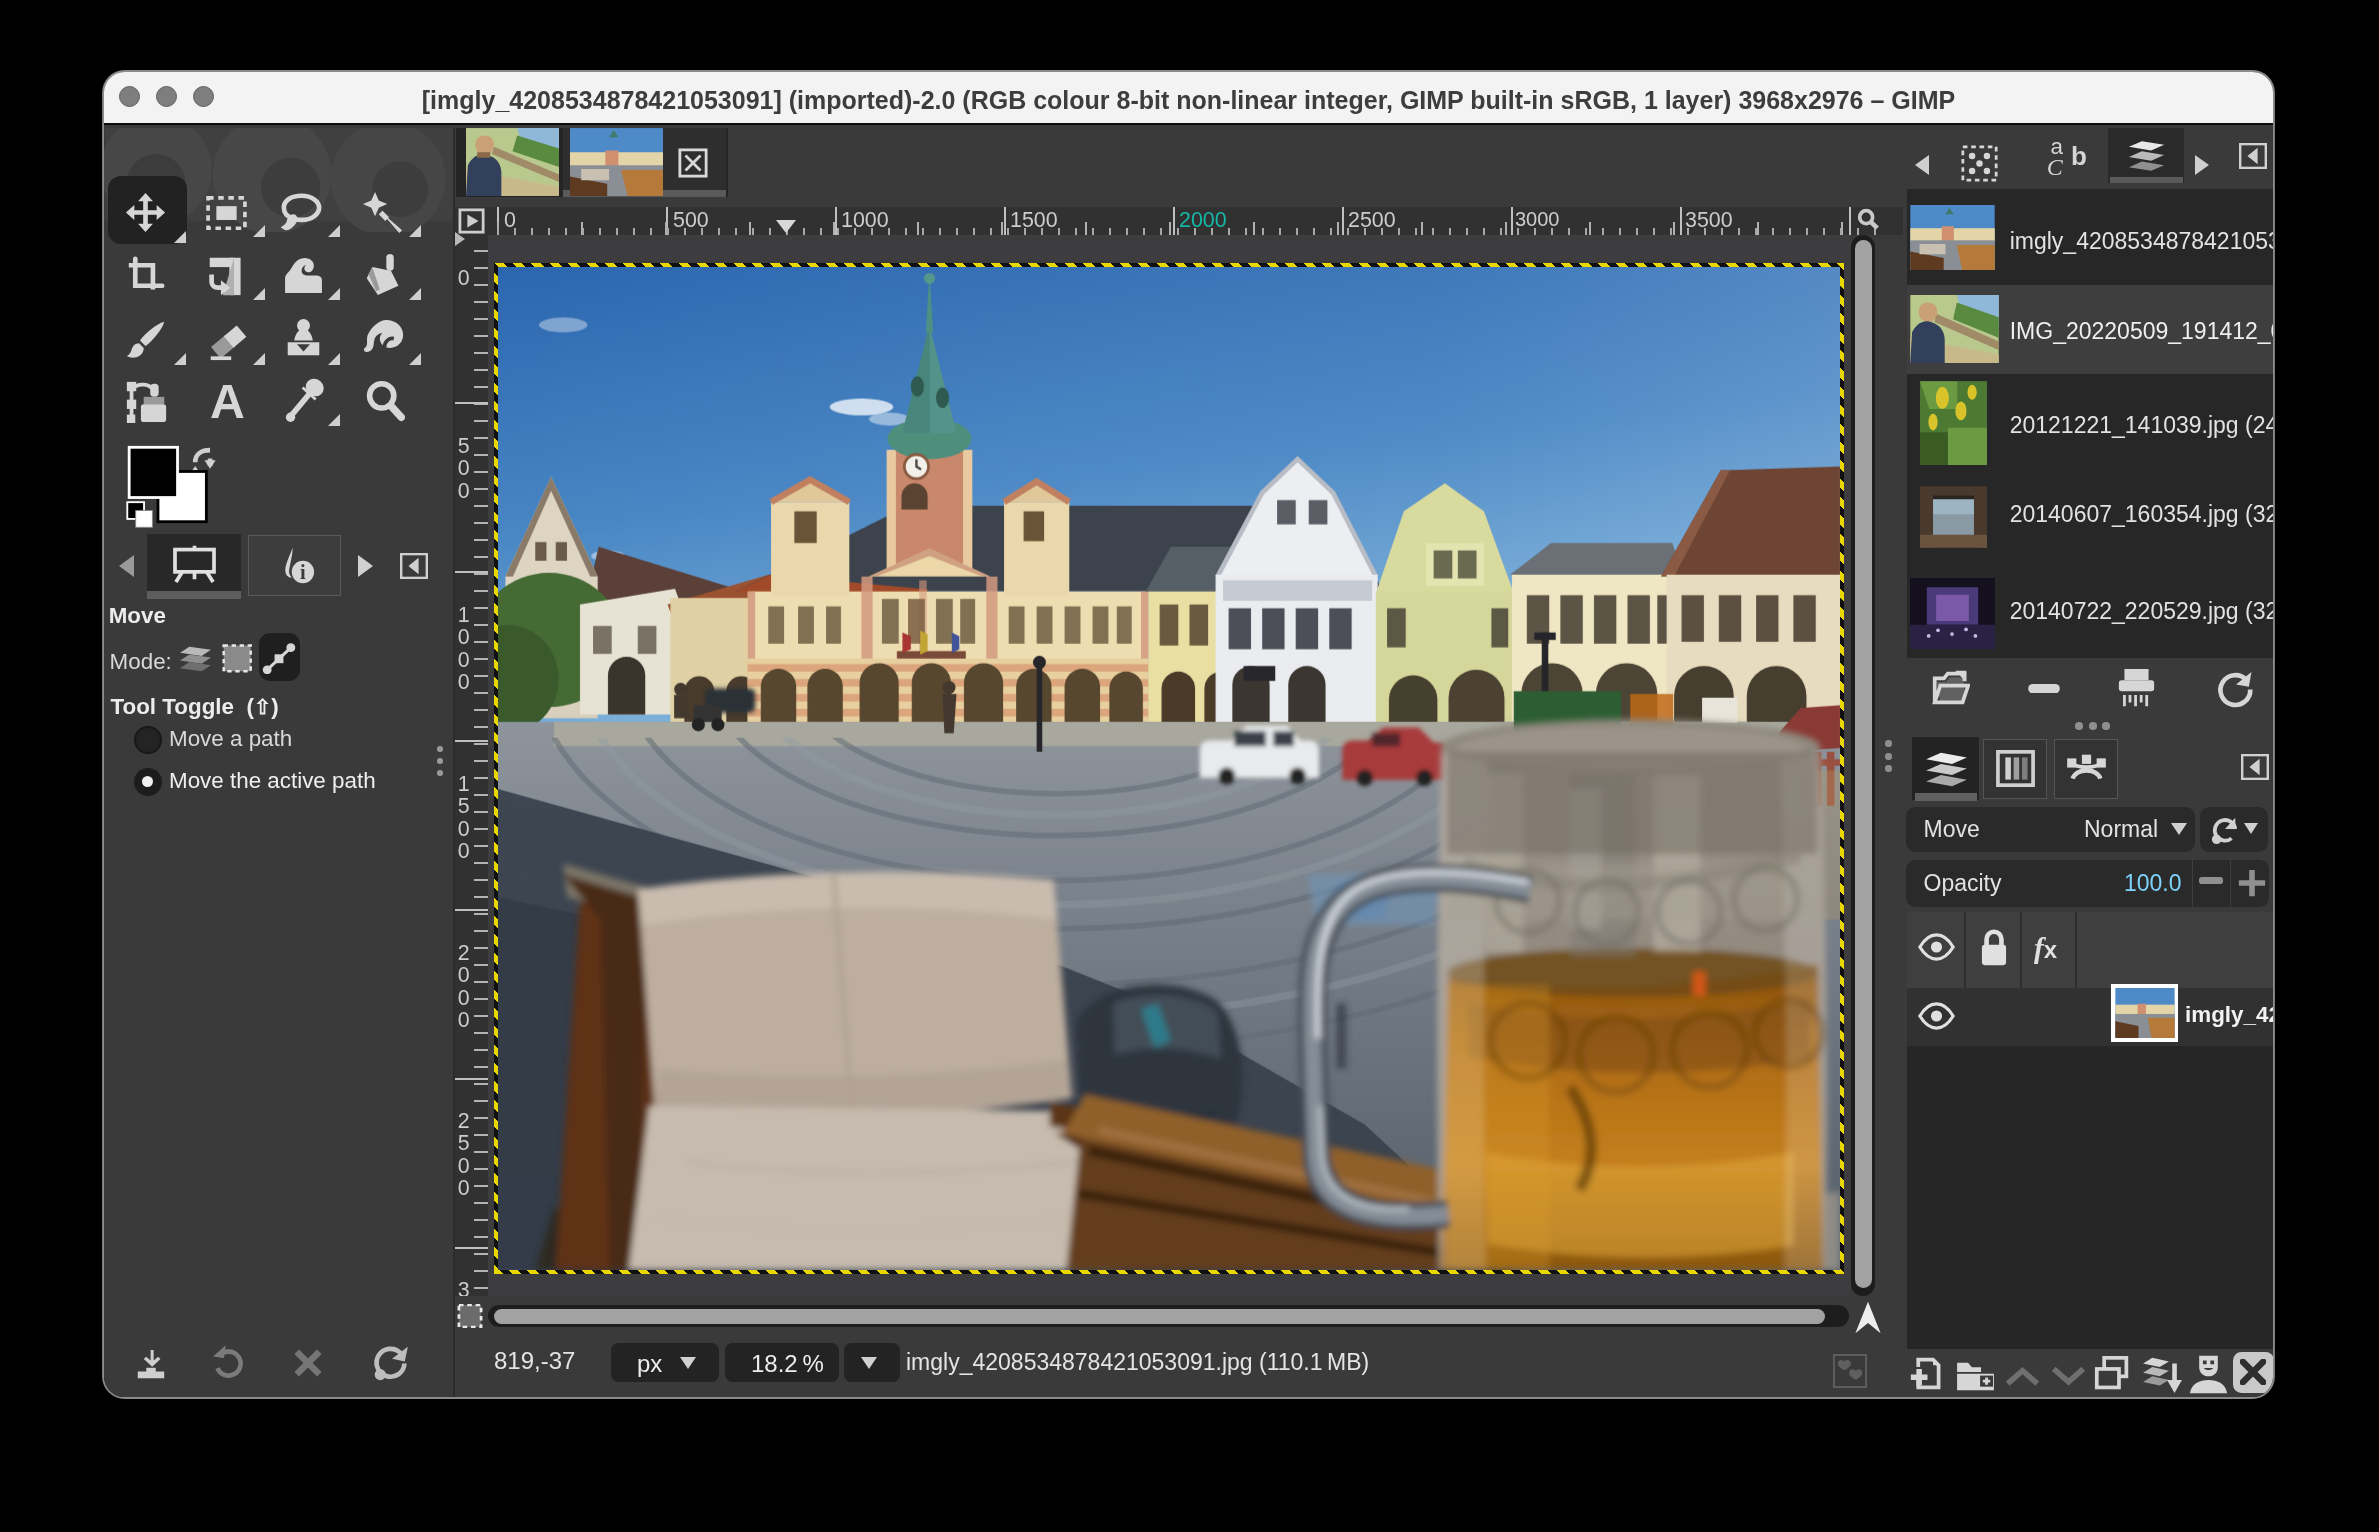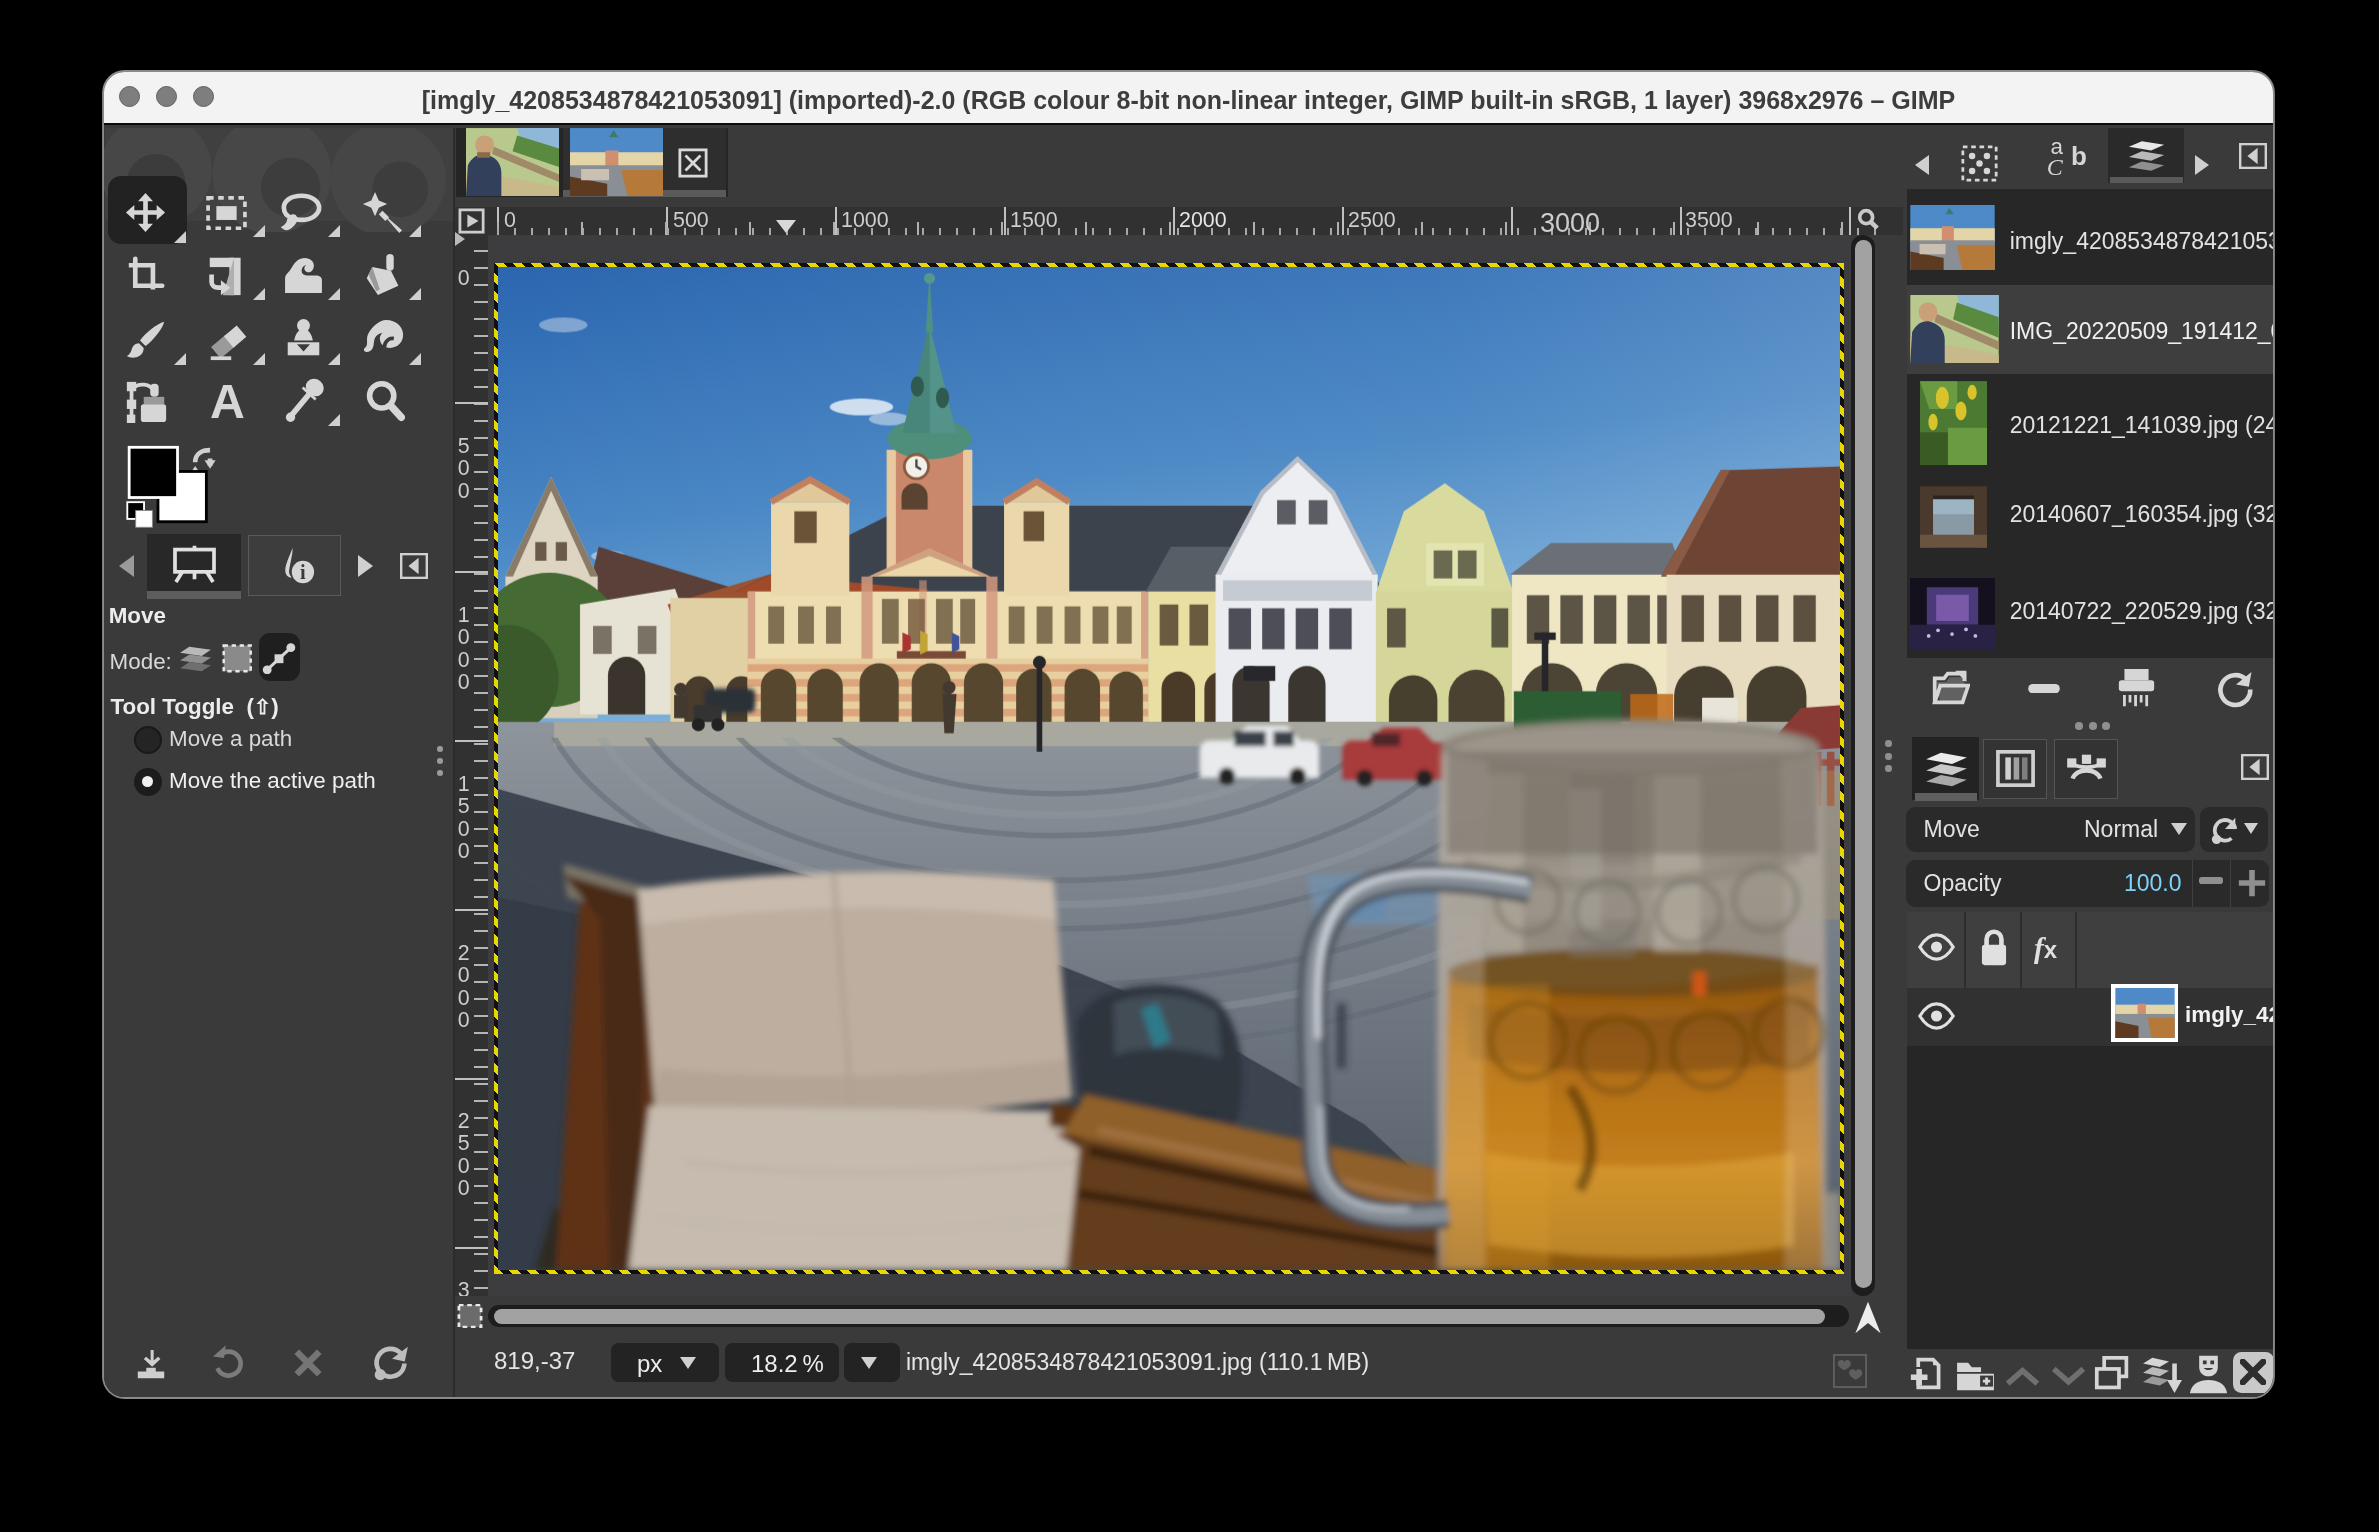--- a/index.html
+++ b/index.html
@@ -253,23 +253,23 @@
           <path fill="#cdcdcd" d="M10 7l12 7-12 7z"></path>
         </svg>
    <div id="hruler" class="a" style="left:35px;top:79px;width:1396px;height:28px;overflow:hidden">
      <div class="a" style="left:9.3px;top:0;width:1387px;height:28px;background:repeating-linear-gradient(to right,#c0c0c0 0 1.9px,transparent 1.9px 169px)"></div>
      <div class="a" style="left:9.3px;top:15px;width:1387px;height:13px;background:repeating-linear-gradient(to right,#b0b0b0 0 1.9px,transparent 1.9px 84px)"></div>
      <div class="a" style="left:9.3px;top:20.5px;width:1387px;height:7.5px;background:repeating-linear-gradient(to right,#a8a8a8 0 1.9px,transparent 1.9px 17px)"></div>
      <div class="a" style="left:16px;top:0.9px;font-size:21.4px;color:#cdcdcd">0</div>
      <div class="a" style="left:185px;top:0.9px;font-size:21.4px;color:#cdcdcd">500</div>
      <div class="a" style="left:353px;top:0.9px;font-size:21.4px;color:#cdcdcd">1000</div>
      <div class="a" style="left:522px;top:0.9px;font-size:21.4px;color:#cdcdcd">1500</div>
-     <div class="a" style="left:691px;top:0.9px;font-size:21.4px;color:#e5e5e5">2000</div>
+     <div class="a" style="left:691px;top:0.9px;font-size:21.4px;color:#14b8a6">2000</div>
      <div class="a" style="left:860px;top:0.9px;font-size:21.4px;color:#cdcdcd">2500</div>
-     <div class="a" style="left:1052px;top:0.9px;font-size:27px;color:#cdcdcd">3000</div>
+     <div class="a" style="left:1027px;top:0.9px;font-size:20px;color:#cdcdcd">3000</div>
      <div class="a" style="left:1197px;top:0.9px;font-size:21.4px;color:#cdcdcd">3500</div>
    </div>
    <div class="tri" style="left:323px;top:92px;border-width:13px 10.3px 0 10.3px;border-color:#d8d8d8 transparent transparent transparent"></div>
 
    <div class="a" style="left:1.9px;top:107px;width:34px;height:1061px;background:#313131"></div>
    <div id="vruler" class="a" style="left:1.9px;top:107px;width:34px;height:1061px;overflow:hidden">
      <div class="a" style="left:19.6px;top:-1.9px;width:14px;height:1063px;background:repeating-linear-gradient(to bottom,#b4b4b4 0 1.9px,transparent 1.9px 17px)"></div>
 
      <div class="a" style="left:0px;top:-1.9px;width:34px;height:1063px;background:repeating-linear-gradient(to bottom,#c0c0c0 0 1.9px,transparent 1.9px 169px)"></div>
      <div class="a" style="left:2.8px;top:32px;font-size:21.4px;line-height:22.4px;color:#cdcdcd">0</div>

